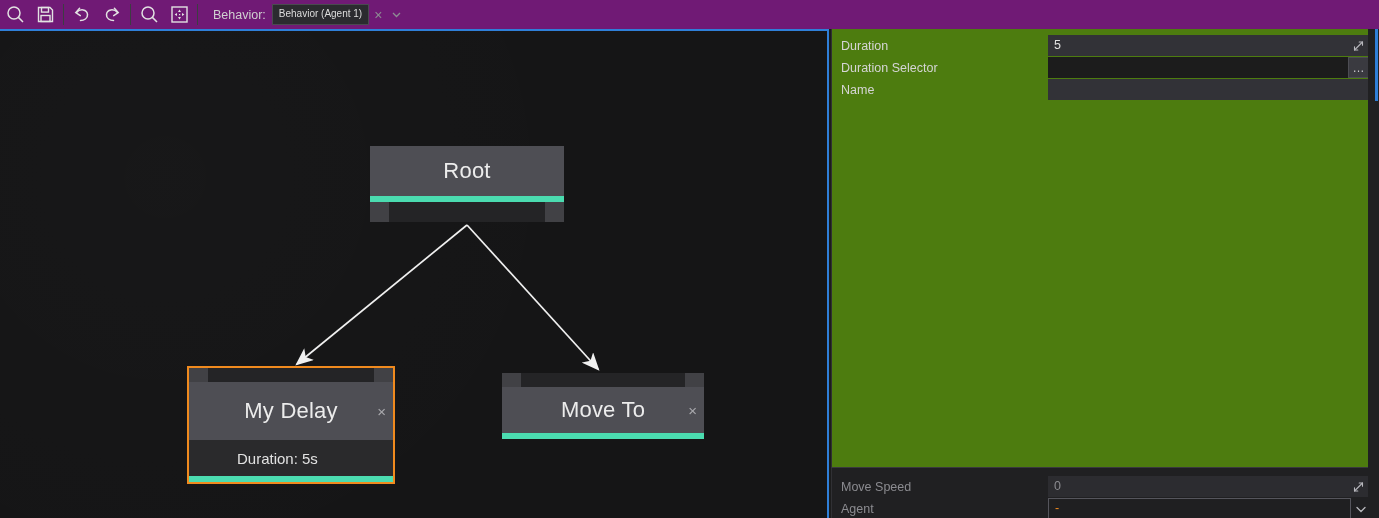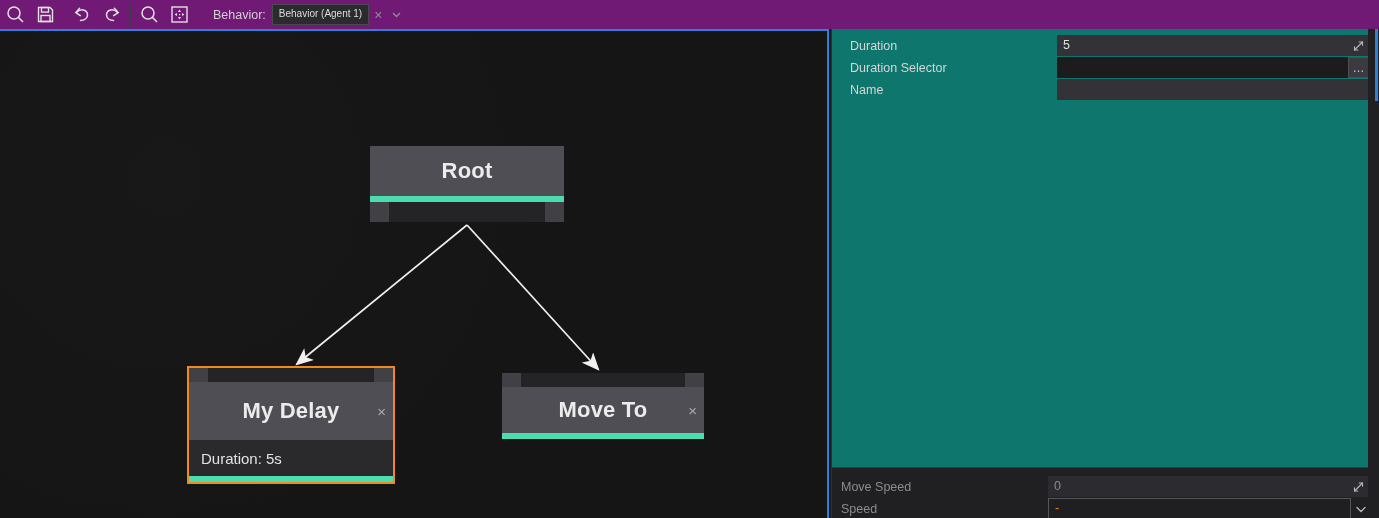--- a/index.html
+++ b/index.html
@@ -70,49 +70,48 @@
     display: flex; justify-content: space-between;
   }
   .node-topstrip .pin { width: 19px; height: 14px; background: #414145; }
 
   .node-header {
     background: #4e4e54;
     display: flex; align-items: center; justify-content: center;
     position: relative;
   }
   .node-title {
-    font-size: 22px; color: #ececec; font-weight: 700;
+    font-size: 22px; color: #ececec; font-weight: 400;
     letter-spacing: 0.2px; line-height: 1;
   }
   .node-close {
     position: absolute; right: 7px; top: 50%; transform: translateY(-50%);
     font-size: 15px; color: #a9a9ad; cursor: pointer; line-height: 1;
   }
   .node-teal { background: #4bdcb0; }
   .node-body {
     background: #2a2a2c; display: flex; align-items: center;
   }
   .node-body-text {
-    font-size: 15px; color: #e2e2e2; padding-left: 12px; line-height: 1;
+    font-size: 15px; color: #e2e2e2; padding-left: 12px; line-height: 1; margin-left: 36px;
   }
   .node-footer {
     background: #242426; display: flex; justify-content: space-between;
   }
   .node-footer .pin { width: 19px; height: 100%; background: #414145; }
 
   
   .inspector {
     position: absolute; left: 831px; top: 29px; width: 548px; height: 489px;
     background: #1c1c1c;
   }
   .insp-top {
     position: absolute; left: 0; top: 0; right: 0; height: 438px;
-    background: #0f766e;
+    background: #4d7c0f;
     border-left: 1px solid #303034;
-    padding-left: 9px;
   }
   .insp-bottom {
     position: absolute; left: 0; bottom: 0; right: 0; height: 51px;
     background: #202022;
     border-top: 1px solid #3a3a3e;
     border-left: 1px solid #303034;
   }
   .row {
     display: flex; align-items: center;
     height: 21px; margin-bottom: 1px;
@@ -346,21 +345,21 @@
                   <svg width="11" height="11" viewBox="0 0 11 11" fill="none" stroke="#b8b8bd" stroke-width="1.1" stroke-linecap="round">
                     <line x1="1.5" y1="9.5" x2="9.5" y2="1.5"></line>
                     <polyline points="6.2,1.5 9.5,1.5 9.5,4.8"></polyline>
                     <polyline points="4.8,9.5 1.5,9.5 1.5,6.2"></polyline>
                   </svg>
                 </span>
               </div>
             </div>
           </div>
           <div class="row">
-            <div class="row-label dim">Speed</div>
+            <div class="row-label dim">Agent</div>
             <div class="row-field" style="margin-right: 28px;">
               <div class="combo-box">
                 <span class="field-val accent">-</span>
               </div>
               <span class="combo-chev">
                 <svg width="14" height="14" viewBox="0 0 14 14" fill="none" stroke="#b8b8bd" stroke-width="1.3" stroke-linecap="round">
                   <polyline points="3,5.5 7,9.5 11,5.5"></polyline>
                 </svg>
               </span>
             </div>

